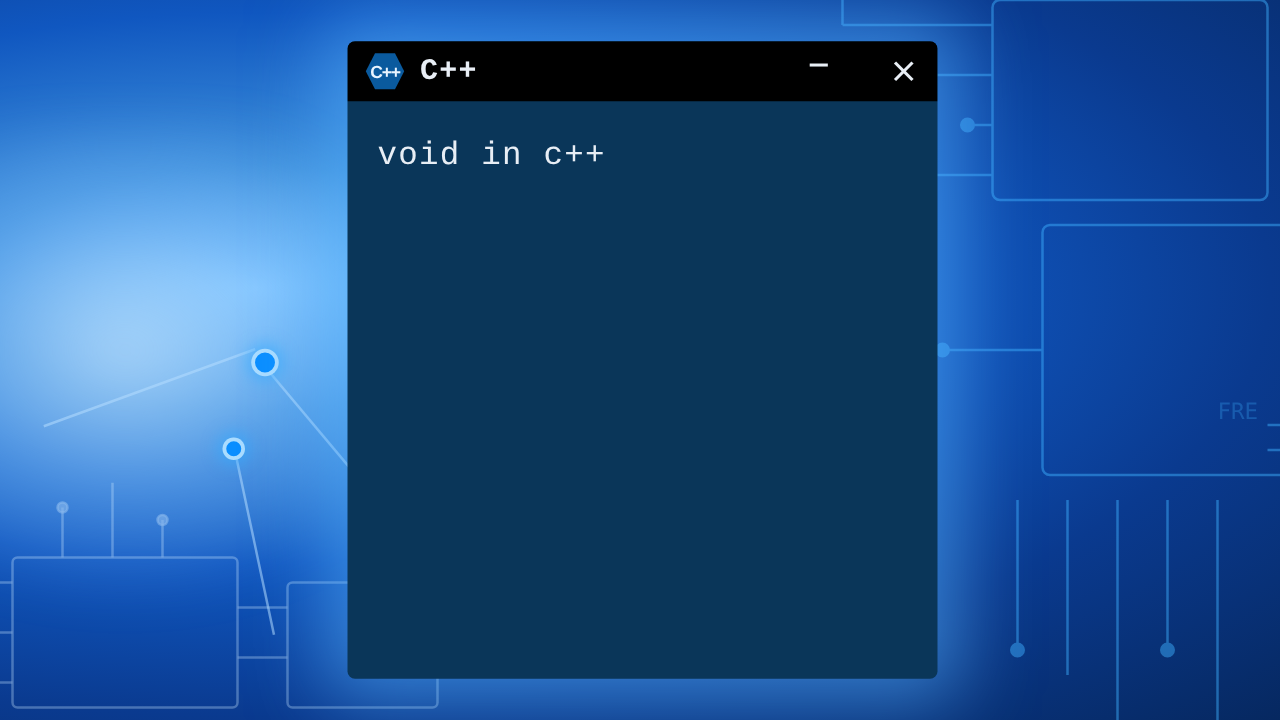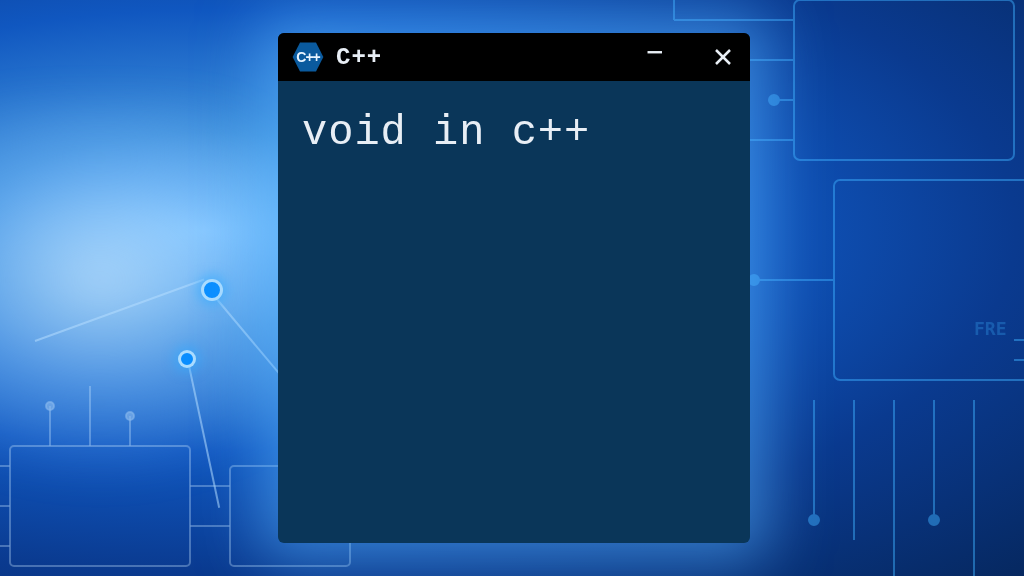--- a/index.html
+++ b/index.html
@@ -10,21 +10,20 @@
       position: relative;
       font-family: sans-serif;
     }
     
     
     .bg-deco {
       position: absolute;
       inset: 0;
       pointer-events: none;
       opacity: 0.55;
-      font-weight: bold;
     }
     .bg-deco svg { position: absolute; }
     .circuit-right { right: -30px; top: -20px; width: 420px; height: 620px; }
     .circuit-bottom { left: -10px; bottom: -10px; width: 560px; height: 200px; }
     
     
     .cloud {
       position: absolute;
       left: -100px;
       top: 100px;
@@ -122,21 +121,21 @@
     .ctrl.close svg { width: 18px; height: 18px; }
     
     .content {
       flex: 1;
       padding: 28px 24px;
     }
     
     .code-text {
       color: #e8eef5;
       font-family: 'Consolas', 'Courier New', monospace;
-      font-size: 42px;
+      font-size: 26px;
       font-weight: 400;
       letter-spacing: 1px;
     }
   </style>
 </head>
 <body>
 
 <div class="cloud"></div>
 
 <div class="bg-deco">

